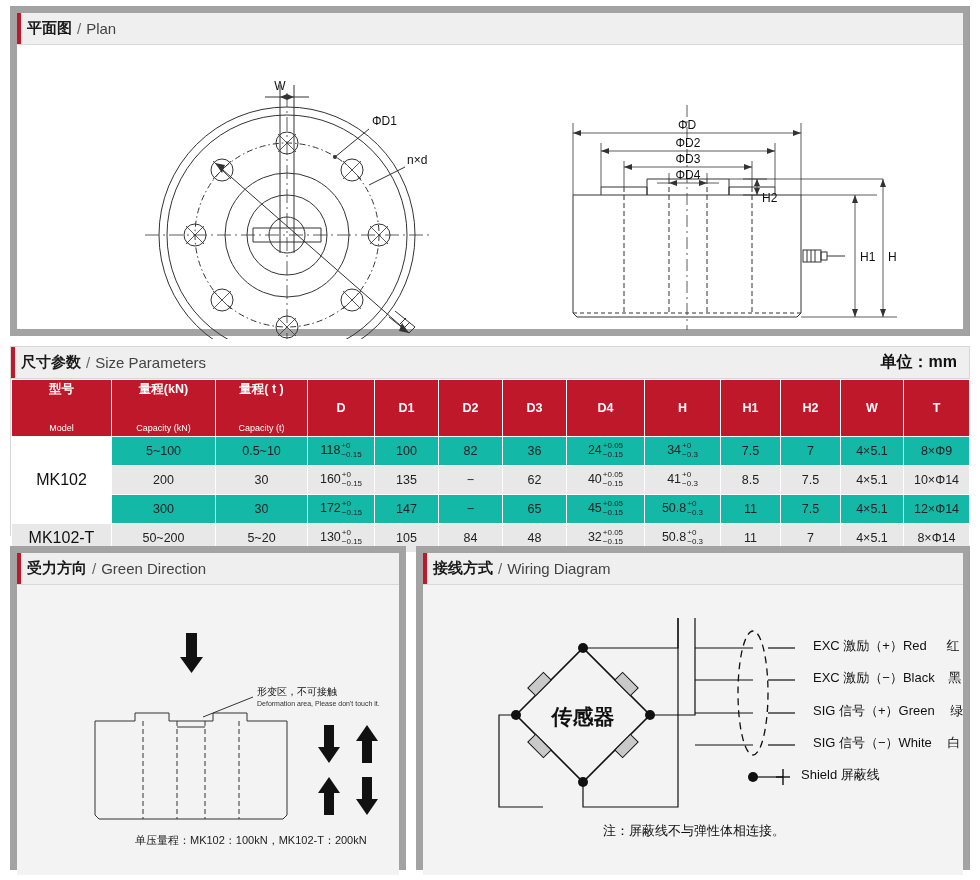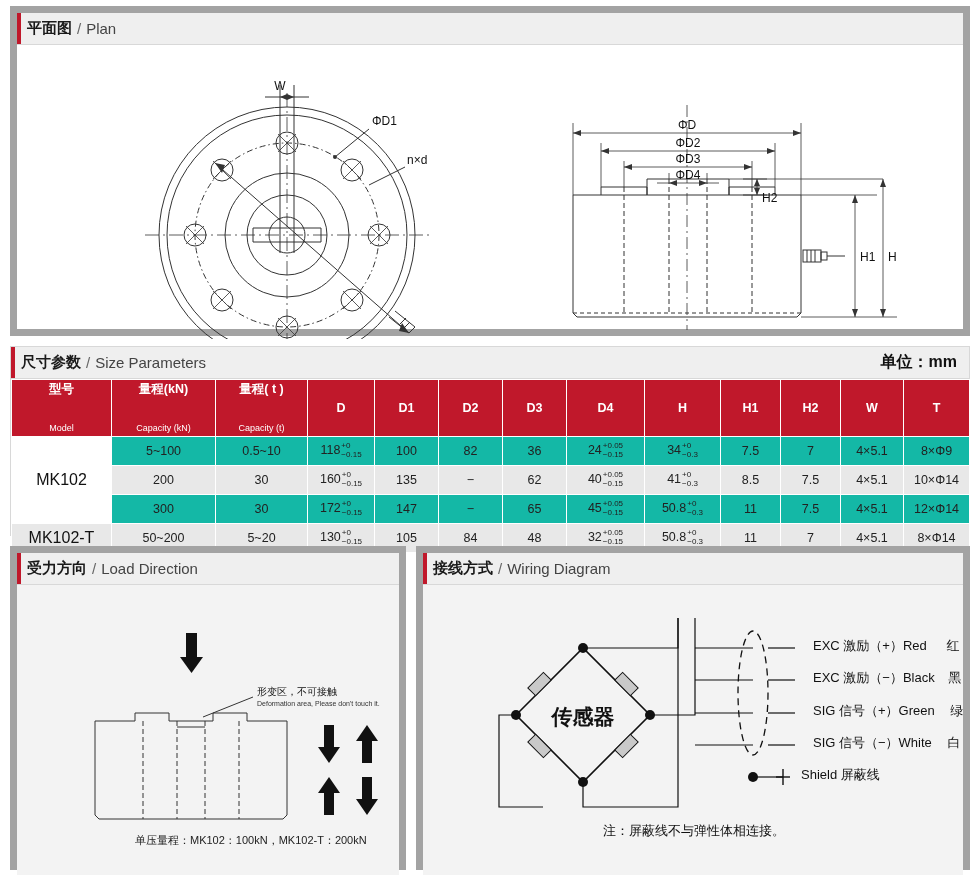--- a/index.html
+++ b/index.html
@@ -353,21 +353,21 @@
       </tr>
     </tbody>
   </table>
 </div>
 
 <div class="panel" id="load-panel">
   <div class="panel-header">
     <span class="accent"></span>
     <span class="cn">受力方向</span>
     <span class="sep">/</span>
-    <span class="en">Load Direction</span>
+    <span class="en">Green Direction</span>
   </div>
   <div class="panel-body">
     <svg width="394" height="290" viewBox="0 0 394 290">
 
       <g fill="#111">
         <rect x="169" y="48" width="11" height="26"></rect>
         <path d="M163 72 h23 l-11.5 16 z"></path>
       </g>
 
       <g stroke="#333" fill="none" stroke-width="1">

